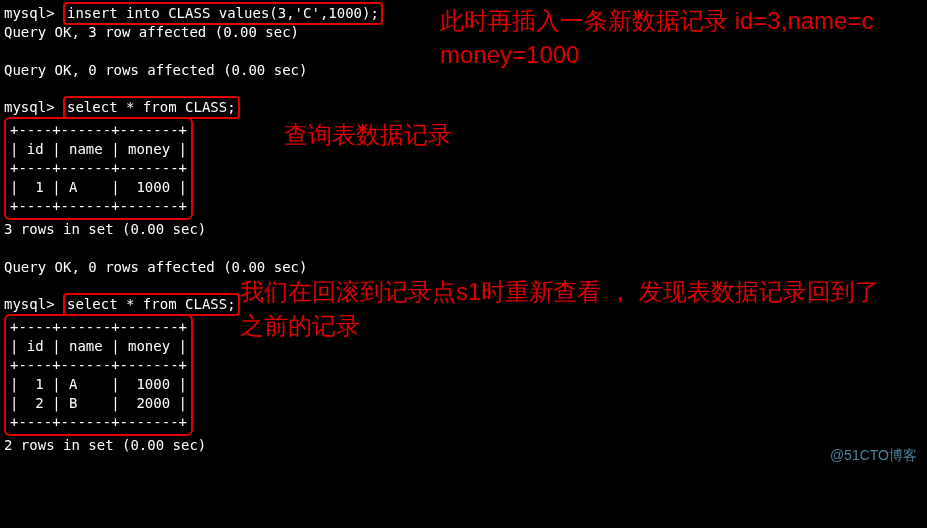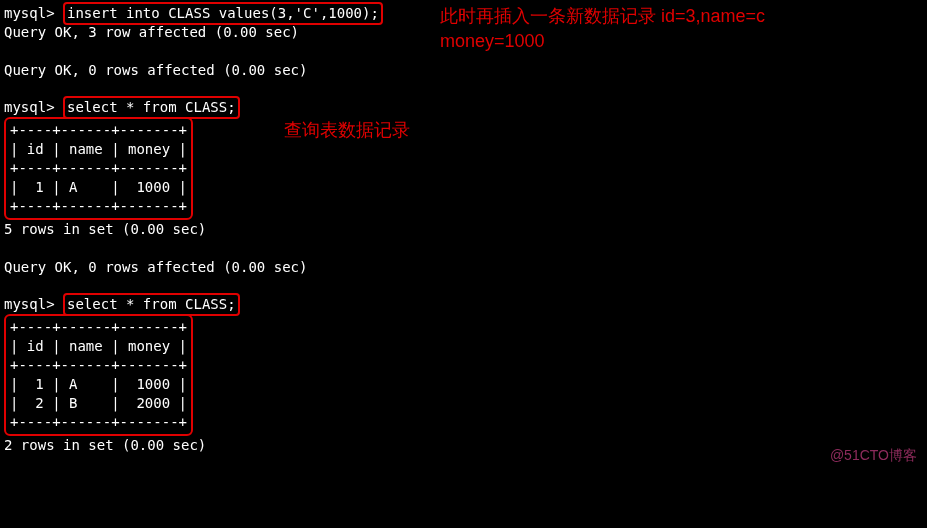--- a/index.html
+++ b/index.html
@@ -7,22 +7,22 @@
     font-size:14px;line-height:1.35;}
   .screen{position:relative;width:927px;height:471px;background:#000;
     overflow:hidden;padding:4px 4px 0 4px;box-sizing:border-box;}
   .line{white-space:pre;}
   .prompt{color:#fff;}
   .box{display:inline-block;border:2px solid #e00000;border-radius:4px;
     padding:0 2px;margin:-2px 0;}
   .box-block{border:2px solid #e00000;border-radius:6px;display:inline-block;
     padding:2px 4px;}
   .anno{color:#e00000;font-family:"Microsoft YaHei","PingFang SC",sans-serif;
-    font-size:18px;line-height:1.4;position:absolute;}
-  .watermark{position:absolute;right:10px;bottom:6px;color:#ec4899;opacity:.6;
+    font-size:24px;line-height:1.4;position:absolute;}
+  .watermark{position:absolute;right:10px;bottom:6px;color:#7dd3fc;opacity:.6;
     font-family:"Microsoft YaHei",sans-serif;font-size:14px;}
 </style>
 </head>
 <body>
 <div class="screen">
 
 
 
 
 <div class="line"><span class="prompt">mysql&gt;</span> <span class="box">insert into CLASS values(3,'C',1000);</span></div>
@@ -37,21 +37,21 @@
 <div class="line"><span class="prompt">mysql&gt;</span> <span class="box">select * from CLASS;</span></div>
 
 
 <div class="box-block">
 <div class="line">+----+------+-------+</div>
 <div class="line">| id | name | money |</div>
 <div class="line">+----+------+-------+</div>
 <div class="line">|  1 | A    |  1000 |</div>
 <div class="line">+----+------+-------+</div>
 </div>
-<div class="line">5 rows in set (0.00 sec)</div>
+<div class="line">3 rows in set (0.00 sec)</div>
 <div class="line"> </div>
 
 
 <div class="line">Query OK, 0 rows affected (0.00 sec)</div>
 <div class="line"> </div>
 
 
 <div class="line"><span class="prompt">mysql&gt;</span> <span class="box">select * from CLASS;</span></div>
 
 
@@ -62,15 +62,17 @@
 <div class="line">|  1 | A    |  1000 |</div>
 <div class="line">|  2 | B    |  2000 |</div>
 <div class="line">+----+------+-------+</div>
 </div>
 <div class="line">2 rows in set (0.00 sec)</div>
 
 
 <div class="anno" style="left:440px;top:4px;white-space:pre-line;">此时再插入一条新数据记录 id=3,name=c
 money=1000</div>
 <div class="anno" style="left:284px;top:118px;">查询表数据记录</div>
+<div class="anno" style="left:240px;top:275px;white-space:pre-line;">我们在回滚到记录点s1时重新查看 ， 发现表数据记录回到了
+之前的记录</div>
 
 <div class="watermark">@51CTO博客</div>
 </div>
 
 </body></html>

